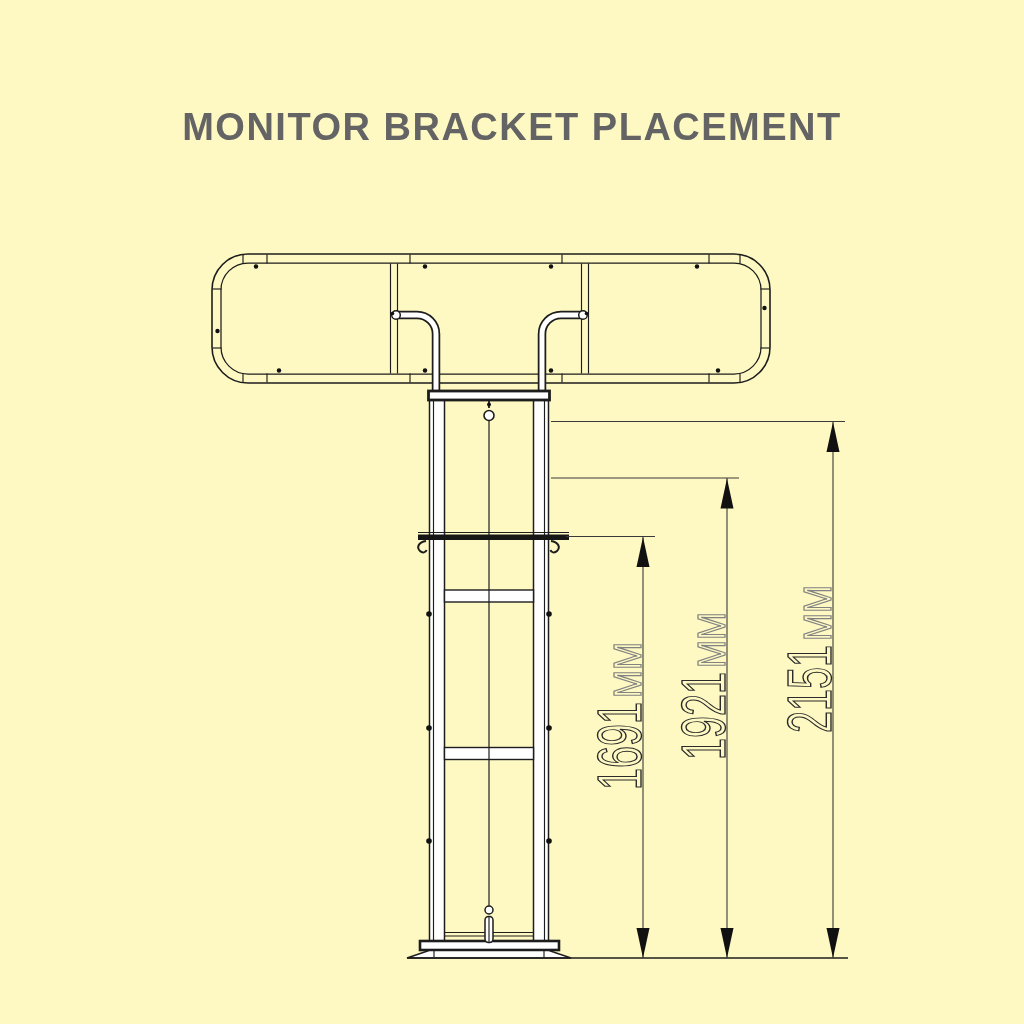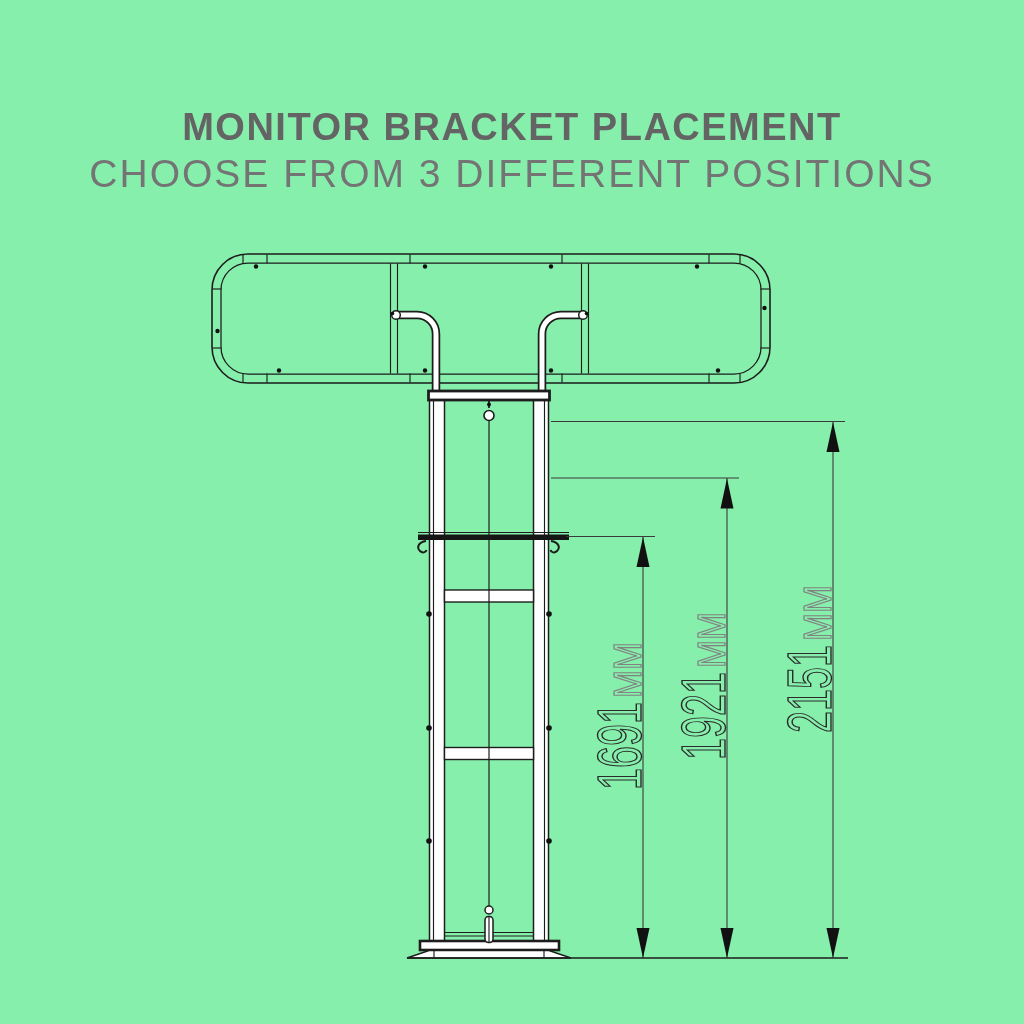--- a/index.html
+++ b/index.html
@@ -1,37 +1,36 @@
 <!DOCTYPE html>
 <html><head>
 <meta charset="utf-8">
 <style>
   html,body{margin:0;padding:0;background:#ffffff;}
   body{width:1024px;height:1024px;font-family:"Liberation Sans",sans-serif;}
-  .stage{position:relative;width:1024px;height:1024px;background:#86efac;overflow:hidden;}
+  .stage{position:relative;width:1024px;height:1024px;background:#fef9c3;overflow:hidden;}
   .title-block{position:absolute;top:106px;left:0;right:0;text-align:center;}
   .page-title{font-size:38px;font-weight:bold;letter-spacing:1.5px;color:#646464;line-height:1.12;}
   .page-subtitle{font-size:39px;font-weight:400;letter-spacing:2px;color:#747474;line-height:1.12;margin-top:3px;}
   svg{position:absolute;left:0;top:0;}
   .tube{stroke:#1d1d1d;fill:none;}
   .thin{stroke:#1d1d1d;stroke-width:1.15;fill:none;}
   .dimline{stroke:#3a3a3a;stroke-width:1.1;fill:none;}
   .arrow{fill:#111;stroke:none;}
   .dot{fill:#111;stroke:none;}
   .dim-value{font-family:"Liberation Sans",sans-serif;font-size:63px;fill:none;stroke:#2b2b2b;stroke-width:1.4px;}
   .dim-unit{font-family:"Liberation Sans",sans-serif;font-size:38px;fill:none;stroke:#828282;stroke-width:1.25px;}
 </style>
 </head>
 <body>
 
 <div class="stage">
 
   <div class="title-block">
     <div class="page-title">MONITOR BRACKET PLACEMENT</div>
-    <div class="page-subtitle">CHOOSE FROM 3 DIFFERENT POSITIONS</div>
   </div>
 
   <svg width="1024" height="1024" viewBox="0 0 1024 1024">
 
     <g>
       <rect x="212" y="254" width="558" height="129" rx="36" class="tube" stroke-width="1.6"></rect>
       <rect x="221" y="263" width="540" height="111" rx="27" class="tube" stroke-width="1.25"></rect>
 
       <g class="thin">
         <line x1="243" y1="254.5" x2="243" y2="263.5"></line>

